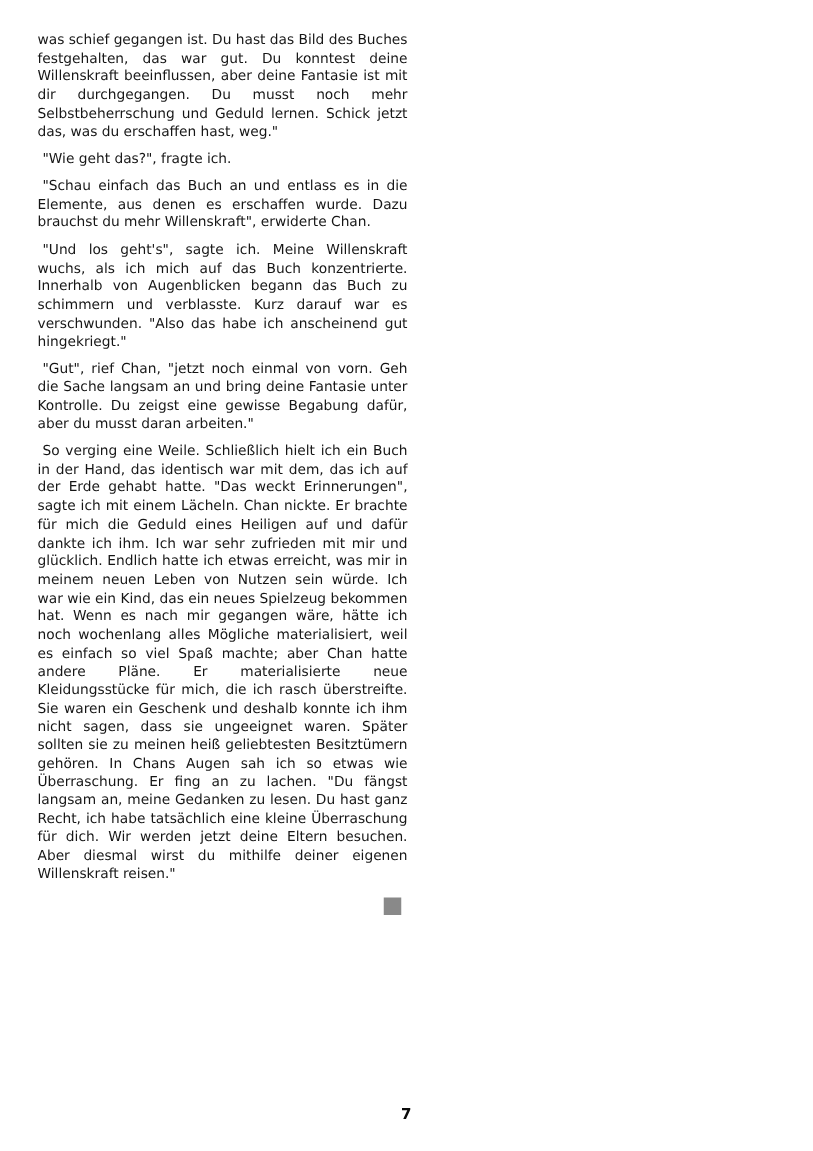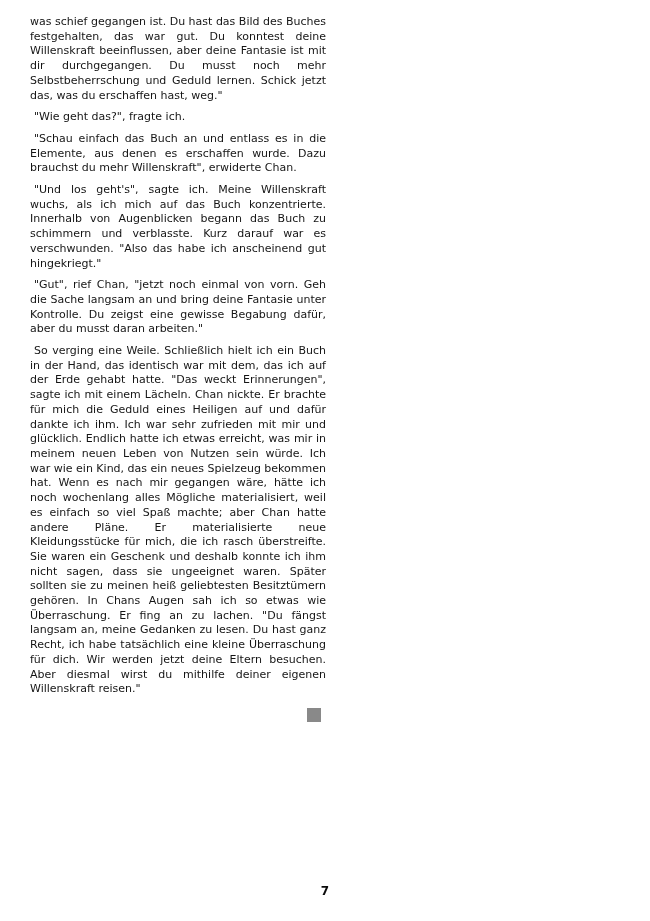--- a/index.html
+++ b/index.html
@@ -15,21 +15,21 @@
     font-family: "DejaVu Sans", "Liberation Sans", sans-serif;
   }
   .page {
     position: absolute;
     inset: 0;
     background: #ffffff;
   }
   .text-column {
     position: absolute;
     left: 30px;
-    top: 15px;
+    top: 25px;
     width: 296px;
     color: #151515;
     font-size: 11px;
     line-height: 14.7px;
     text-align: justify;
   }
   .text-column p {
     margin: 0 0 7px 0;
     padding: 0;
   }

